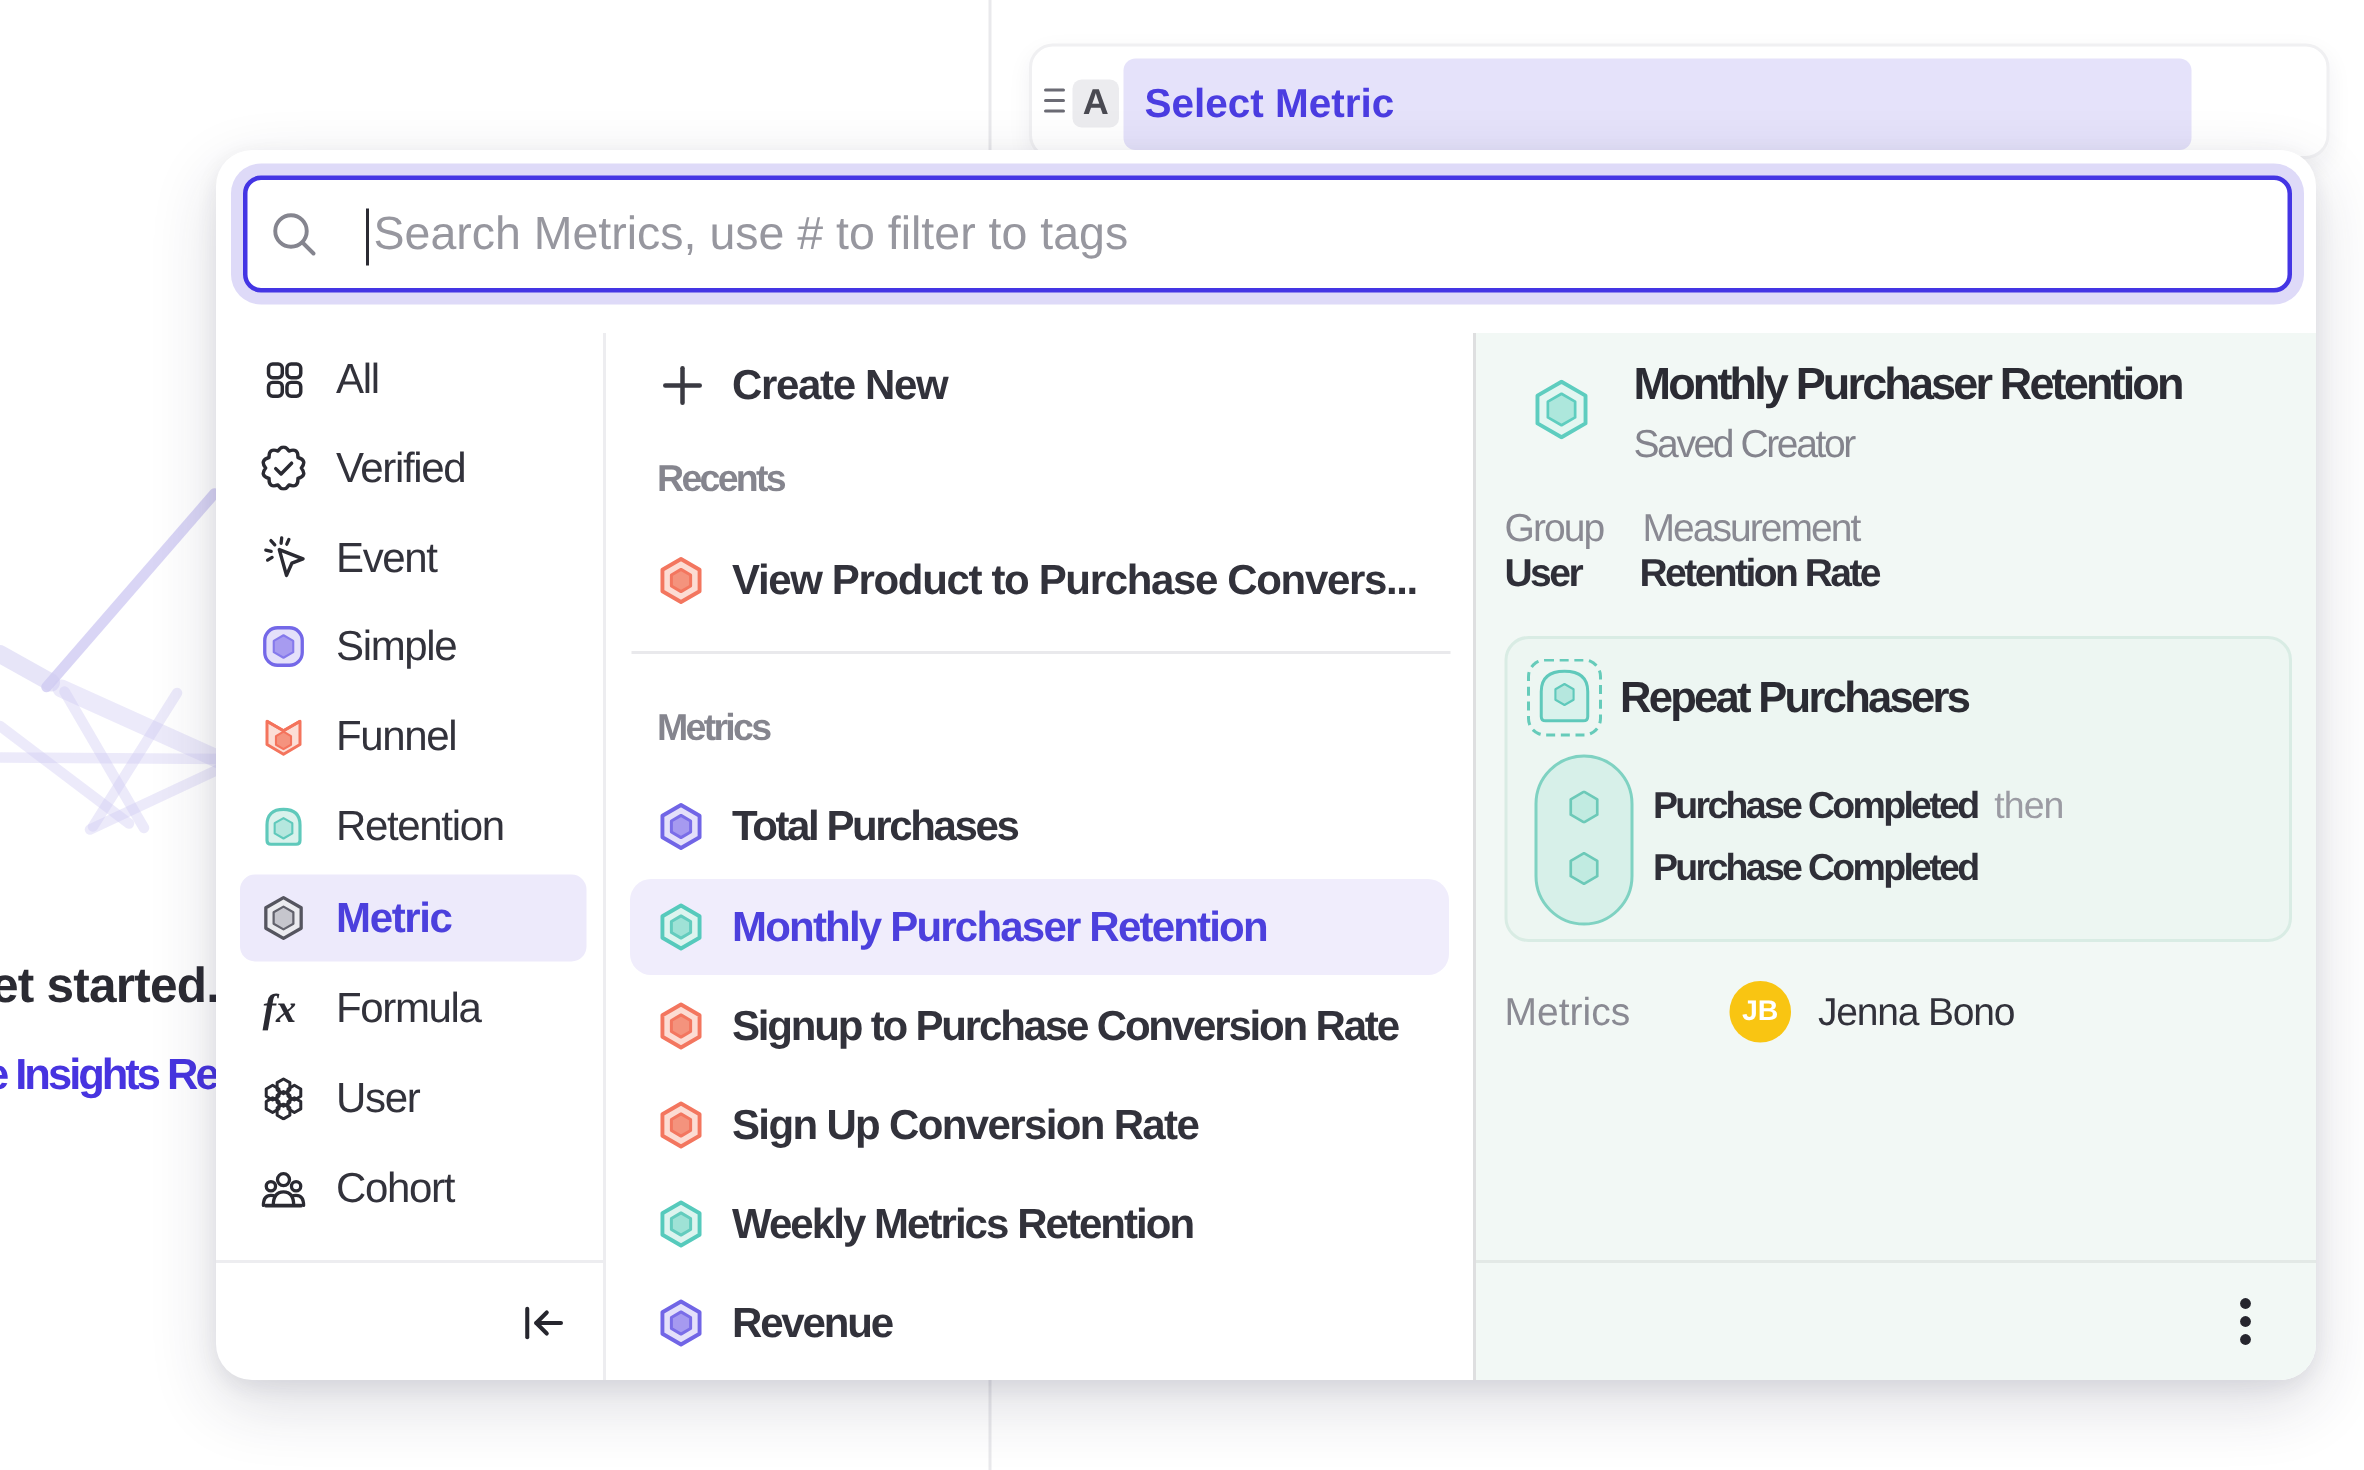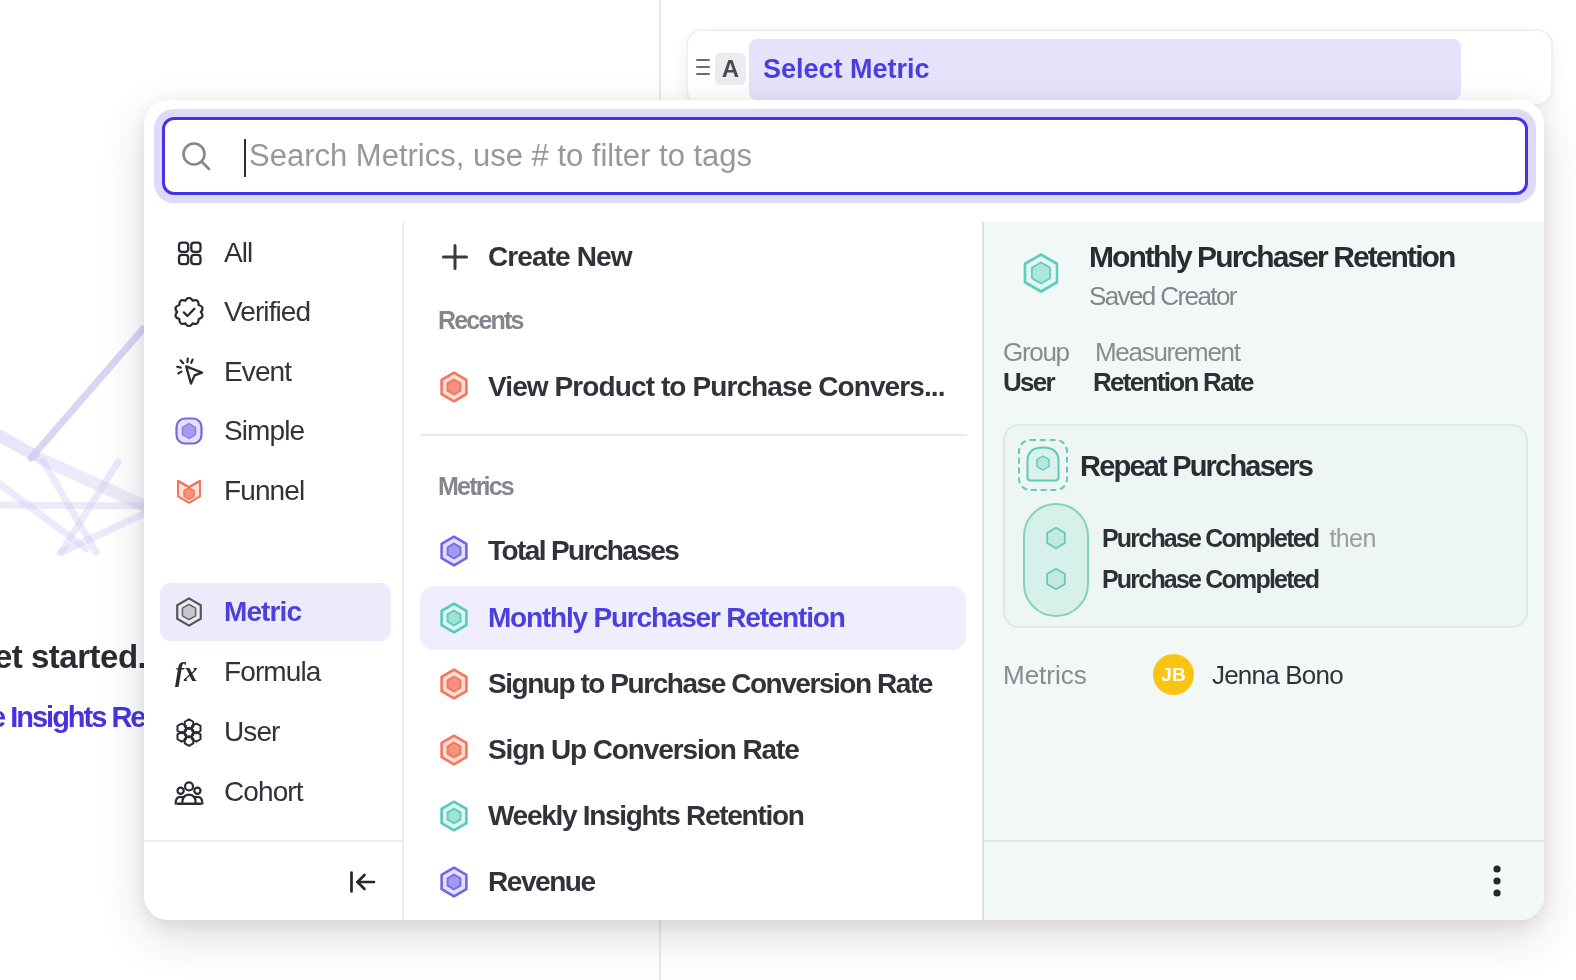--- a/index.html
+++ b/index.html
@@ -163,20 +163,29 @@
 <div class="srow" style="top:240px;">
             <span class="ic">
               <svg width="30" height="30" viewBox="0 0 30 30">
 <path d="M4,4.8 L15,11.2 L26,4.8 L26,20.3 L15,26.8 L4,20.3 Z" fill="#fcded6" stroke="#f4745d" stroke-width="2" stroke-linejoin="round"></path>
 <path d="M4,4.8 L15,11.2 L26,4.8" fill="none" stroke="#f4735c" stroke-width="2" stroke-linejoin="round"></path>
 <polygon points="15.0,11.8 20.02,14.7 20.02,20.5 15.0,23.4 9.98,20.5 9.98,14.7" fill="#f5937e" stroke="#f4735c" stroke-width="1.4" stroke-linejoin="round"></polygon>
               </svg>
             </span>
             <span class="tx">Funnel</span>
           </div>
+<div class="srow" style="top:300px;">
+            <span class="ic">
+              <svg width="30" height="30" viewBox="0 0 30 30">
+<path d="M4,24.3 L4,14 Q4,3.6 15,3.6 Q26,3.6 26,14 L26,24.3 Q26,26.8 23.4,26.8 L6.6,26.8 Q4,26.8 4,24.3 Z" fill="#d9f2ec" stroke="#5fc9bb" stroke-width="2.1" stroke-linejoin="round"></path>
+<polygon points="15.0,9.4 20.89,12.8 20.89,19.6 15.0,23.0 9.11,19.6 9.11,12.8" fill="#b5e7de" stroke="#5fc9bb" stroke-width="1.4" stroke-linejoin="round"></polygon>
+              </svg>
+            </span>
+            <span class="tx">Retention</span>
+          </div>
 <div class="srow" style="top:361px;">
             <span class="ic">
               <svg width="30" height="30" viewBox="0 0 30 30">
 <polygon points="15.0,1.4 26.78,8.2 26.78,21.8 15.0,28.6 3.22,21.8 3.22,8.2" fill="#ebebef" stroke="#55555f" stroke-width="2.2" stroke-linejoin="round"></polygon>
 <polygon points="15.0,7.4 21.58,11.2 21.58,18.8 15.0,22.6 8.42,18.8 8.42,11.2" fill="#c6c6cd" stroke="#62626c" stroke-width="1.5" stroke-linejoin="round"></polygon>
               </svg>
             </span>
             <span class="tx sel">Metric</span>
           </div>
 <div class="srow" style="top:421px;">
@@ -285,21 +294,21 @@
             </span>
             <span class="mtext" style="letter-spacing:-1.1px;">Sign Up Conversion Rate</span>
           </div>
 <div class="mrow" style="top:561px;">
             <span class="mic">
               <svg width="32" height="32" viewBox="0 0 32 32">
                 <polygon points="16.0,1.7 28.38,8.85 28.38,23.15 16.0,30.3 3.62,23.15 3.62,8.85" fill="#ddf4ef" stroke="#56cabc" stroke-width="2.6" stroke-linejoin="round"></polygon>
                 <polygon points="16.0,8.6 22.41,12.3 22.41,19.7 16.0,23.4 9.59,19.7 9.59,12.3" fill="#9fe2d6" stroke="#63ccbe" stroke-width="2" stroke-linejoin="round"></polygon>
               </svg>
             </span>
-            <span class="mtext" style="letter-spacing:-1.3px;">Weekly Insights Retention</span>
+            <span class="mtext" style="letter-spacing:-1.3px;">Weekly Metrics Retention</span>
           </div>
 <div class="mrow" style="top:627px;">
             <span class="mic">
               <svg width="32" height="32" viewBox="0 0 32 32">
                 <polygon points="16.0,1.7 28.38,8.85 28.38,23.15 16.0,30.3 3.62,23.15 3.62,8.85" fill="#e4e0fa" stroke="#7165e6" stroke-width="2.6" stroke-linejoin="round"></polygon>
                 <polygon points="16.0,8.6 22.41,12.3 22.41,19.7 16.0,23.4 9.59,19.7 9.59,12.3" fill="#a69af0" stroke="#7a6de8" stroke-width="2" stroke-linejoin="round"></polygon>
               </svg>
             </span>
             <span class="mtext" style="letter-spacing:-1.45px;">Revenue</span>
           </div>

